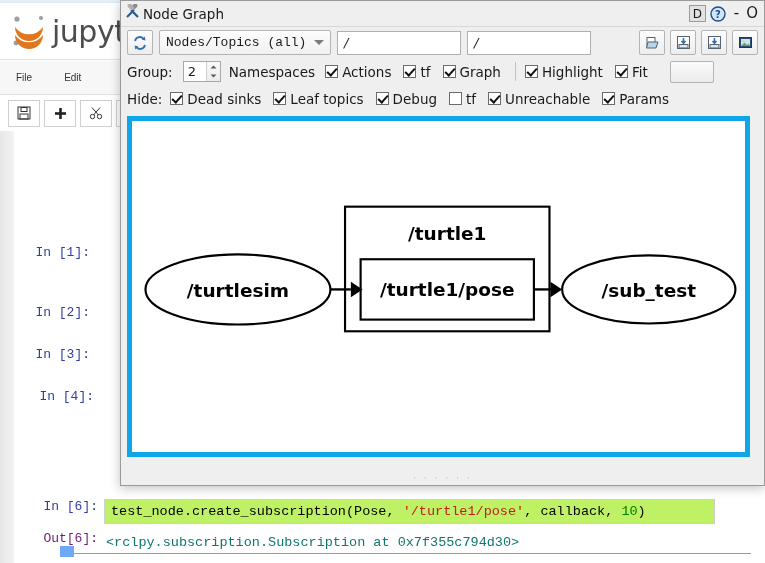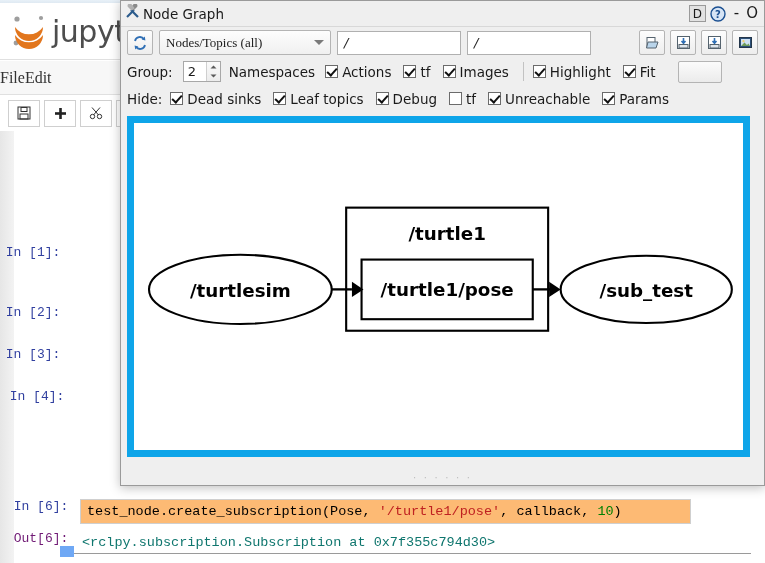--- a/index.html
+++ b/index.html
@@ -26,22 +26,22 @@
   .jp-wordmark {
     font-size: 30px; color: #4d4d4d; margin-left: 2px;
     font-family: "DejaVu Sans", sans-serif; letter-spacing: -0.5px;
   }
   .jp-menubar {
     position: absolute; left: 0; top: 61px; width: 765px; height: 34px;
     background: #f7f7f7; border-bottom: 1px solid #e0e0e0;
     display: flex; align-items: center; box-sizing: border-box;
   }
   .jp-menu-item {
-    padding: 4px 0; font-size: 16px; color: #333; cursor: default;
-    font-family: Liberation Serif, serif;
+    padding: 4px 16px; font-size: 10px; color: #333; cursor: default;
+    font-family: Liberation Sans, sans-serif;
   }
   .jp-toolbar {
     position: absolute; left: 0; top: 95px; width: 765px; height: 36px;
     background: #ffffff; display: flex; align-items: center;
     padding-left: 8px; box-sizing: border-box; gap: 0;
   }
   .jp-tb-btn {
     width: 32px; height: 27px; border: 1px solid #cfcfcf; background: #fff;
     display: flex; align-items: center; justify-content: center;
     color: #333; font-size: 14px; box-sizing: border-box;
@@ -53,26 +53,26 @@
   }
   .jp-gutter {
     position: absolute; left: 0; top: 0; width: 14px; height: 100%;
     background: linear-gradient(to right, #e6e6e6, #f3f3f3);
   }
   .jp-cell {
     position: absolute; display: flex; align-items: flex-start;
     font-family: "Liberation Mono", monospace; font-size: 13.5px;
   }
   .jp-prompt {
-    color: #303f9f; width: 66px; text-align: center; flex: 0 0 auto;
-    padding-right: 6px; white-space: pre; font-size: 13px;
+    color: #303f9f; width: 66px; text-align: right; flex: 0 0 auto;
+    padding-right: 6px; white-space: pre; font-size: 13px; padding-left: 24px;
   }
   .jp-prompt.out { color: #701a75; }
   .jp-input-area {
-    background: #fdba74; border: 1px solid #cfcfcf; padding: 4px 6px;
+    background: #bef264; border: 1px solid #cfcfcf; padding: 4px 6px;
     box-sizing: border-box; white-space: pre; font-size: 13.5px; color: #000;
   }
   .jp-out-area { padding: 4px 2px; white-space: pre; font-size: 13.5px; color: #0f766e; }
   .tok-str { color: #bf2121; }
   .tok-num { color: #008000; }
   .jp-cell-marker {
     position: absolute; left: 60px; bottom: 6px; width: 14px; height: 11px;
     background: #6fa8f5;
   }
   .jp-bottom-rule {
@@ -117,21 +117,21 @@
   .ng-icon-btn {
     width: 26px; height: 25px; border: 1px solid #b4b4b4; border-radius: 2px;
     background: linear-gradient(#fdfdfd, #ededed);
     display: flex; align-items: center; justify-content: center;
     box-sizing: border-box;
   }
   .ng-combo {
     width: 172px; height: 25px; border: 1px solid #b4b4b4; border-radius: 2px;
     background: linear-gradient(#fdfdfd, #f0f0f0);
     display: flex; align-items: center; padding: 0 6px; box-sizing: border-box;
-    font-size: 13px; color: #1a1a1a; font-family: Liberation Serif, serif;
+    font-size: 13px; color: #1a1a1a; font-family: Liberation Mono, monospace;
   }
   .ng-combo-label { flex: 1 1 auto; }
   .ng-combo-arrow {
     width: 0; height: 0; border-left: 5px solid transparent;
     border-right: 5px solid transparent; border-top: 5px solid #7a7a7a;
   }
   .ng-textfield {
     height: 24px; border: 1px solid #b0b0b0; background: #ffffff;
     font-size: 13px; color: #1a1a1a; padding: 0 6px; box-sizing: border-box;
     display: flex; align-items: center; font-family: "DejaVu Sans", sans-serif;
@@ -172,21 +172,21 @@
     width: 1px; height: 19px; background: #c2c2c2; margin: 0 9px 0 2px;
   }
   .ng-blank-btn {
     width: 44px; height: 22px; border: 1px solid #b4b4b4; border-radius: 2px;
     background: linear-gradient(#fbfbfb, #ebebeb); margin-left: 10px;
     box-sizing: border-box;
   }
 
   .ng-canvas-wrap {
     flex: 1 1 auto; margin: 4px 14px 12px 6px; background: #ffffff;
-    border: 7px solid #0ea5e9; box-sizing: border-box; position: relative;
+    border: 5px solid #0ea5e9; box-sizing: border-box; position: relative;
     overflow: hidden;
   }
   .ng-splitter {
     height: 16px; display: flex; align-items: center; justify-content: center;
     flex: 0 0 auto; color: #bdbdbd; font-size: 11px; letter-spacing: 2px;
   }
 </style>
 </head>
 <body>
 
@@ -368,21 +368,21 @@
       <span class="ng-cb-group">
         <span class="ng-cb checked"></span>
         <span>Actions</span>
       </span>
       <span class="ng-cb-group">
         <span class="ng-cb checked"></span>
         <span>tf</span>
       </span>
       <span class="ng-cb-group">
         <span class="ng-cb checked"></span>
-        <span>Images</span>
+        <span>Graph</span>
       </span>
 
       <span class="ng-sep"></span>
 
       <span class="ng-cb-group">
         <span class="ng-cb checked"></span>
         <span>Highlight</span>
       </span>
       <span class="ng-cb-group">
         <span class="ng-cb checked"></span>

